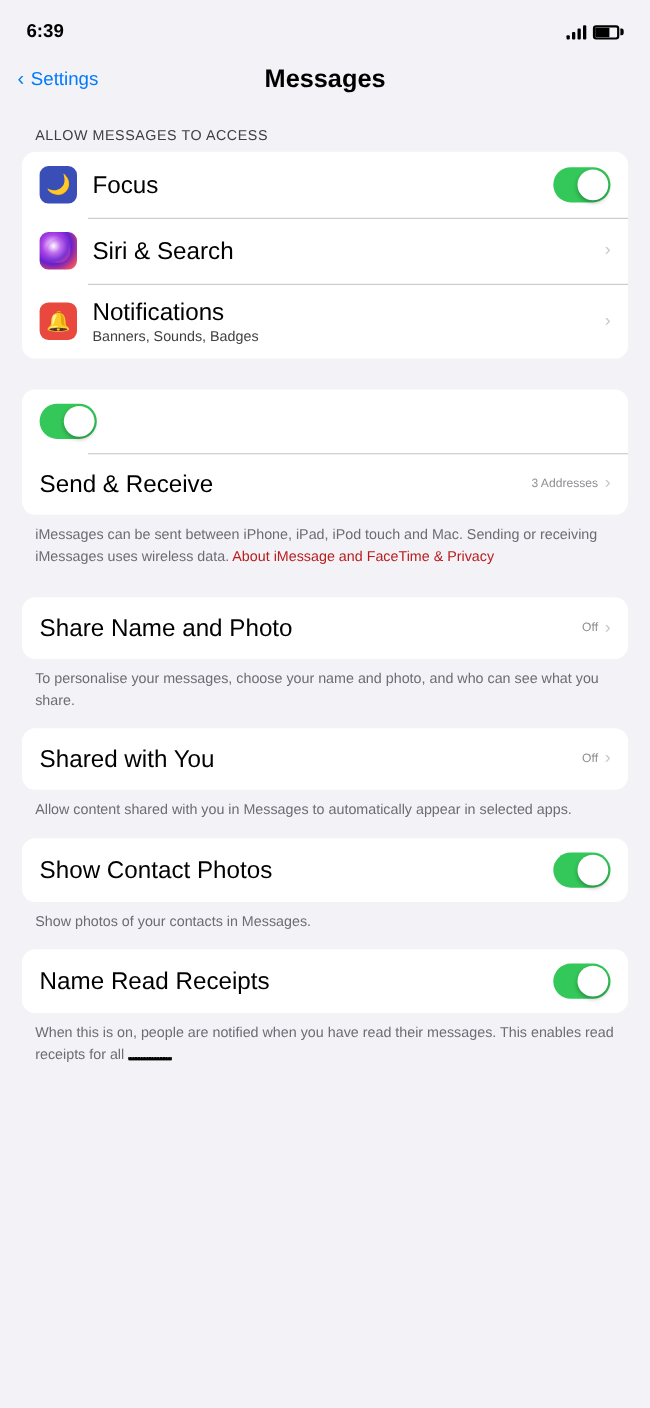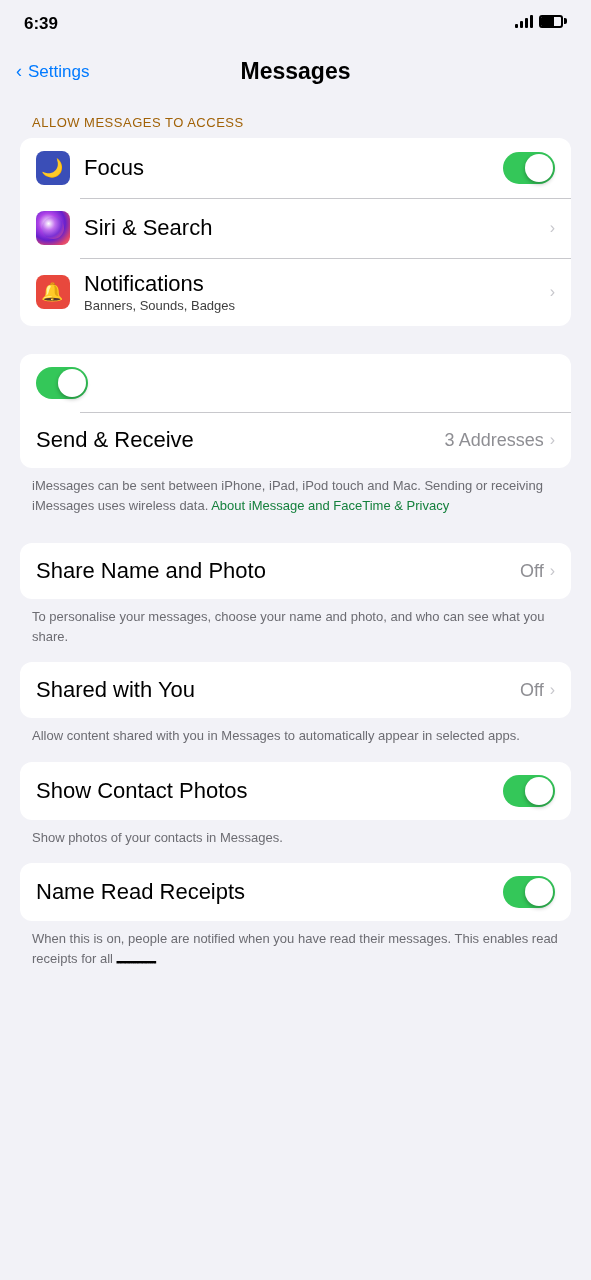--- a/index.html
+++ b/index.html
@@ -10,21 +10,21 @@
       min-height: 1280px;
       background-color: #f2f2f7;
       font-family: -apple-system, 'SF Pro Text', 'Helvetica Neue', Arial, sans-serif;
       color: #000;
     }
 
     
     .status-bar {
       display: flex;
       justify-content: space-between;
-      align-items: flex-start;
+      align-items: center;
       padding: 14px 24px 6px 24px;
       height: 50px;
       gap: 24px;
     }
     .status-time {
       font-size: 17px;
       font-weight: 600;
       color: #000;
     }
     .status-icons {
@@ -99,21 +99,21 @@
     .page-title {
       font-size: 23px;
       font-weight: 700;
       color: #000;
     }
 
     
     .section-label {
       font-size: 13px;
       font-weight: 400;
-      color: #a16207;
+      color: #404040;
       text-transform: uppercase;
       letter-spacing: 0.5px;
       padding: 18px 32px 8px;
     }
 
     
     .card {
       background: #fff;
       border-radius: 12px;
       margin: 0 20px;
@@ -161,21 +161,21 @@
       color: #404040;
       margin-top: 1px;
     }
 
     .item-right {
       display: flex;
       align-items: center;
       gap: 6px;
     }
     .item-value {
-      font-size: 18px;
+      font-size: 11px;
       color: #8e8e93;
     }
     .chevron {
       color: #c7c7cc;
       font-size: 16px;
     }
 
     
     .toggle {
       width: 52px;
@@ -199,21 +199,21 @@
     .toggle.on .toggle-knob { left: 22px; }
 
     
     .info-text {
       font-size: 13px;
       color: #6c6c72;
       padding: 8px 32px 16px;
       line-height: 1.5;
     }
     .info-text a {
-      color: #15803d;
+      color: #b91c1c;
       text-decoration: none;
       text-align: center;
     }
 
     .spacer { height: 28px; }
     .spacer-sm { height: 12px; }
 
     
     .siri-sphere {
       width: 34px;

